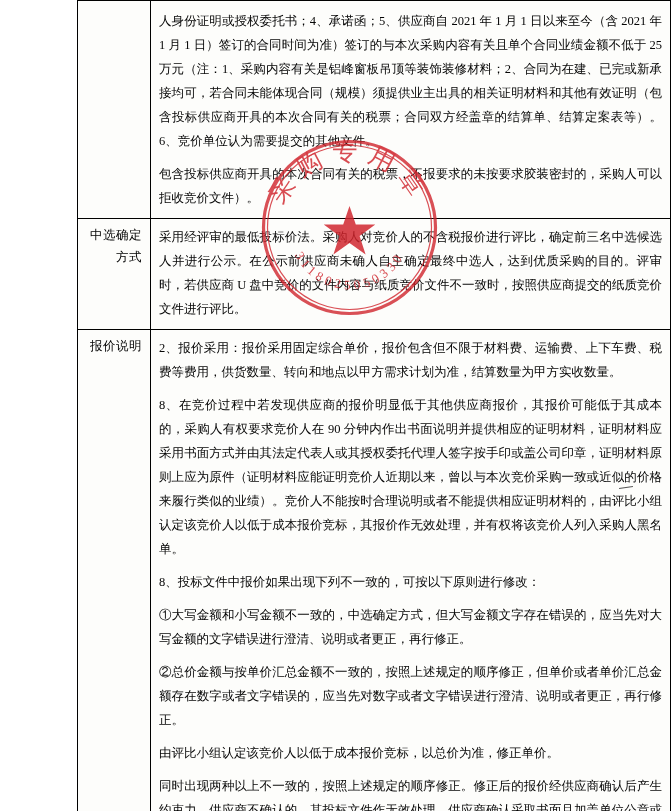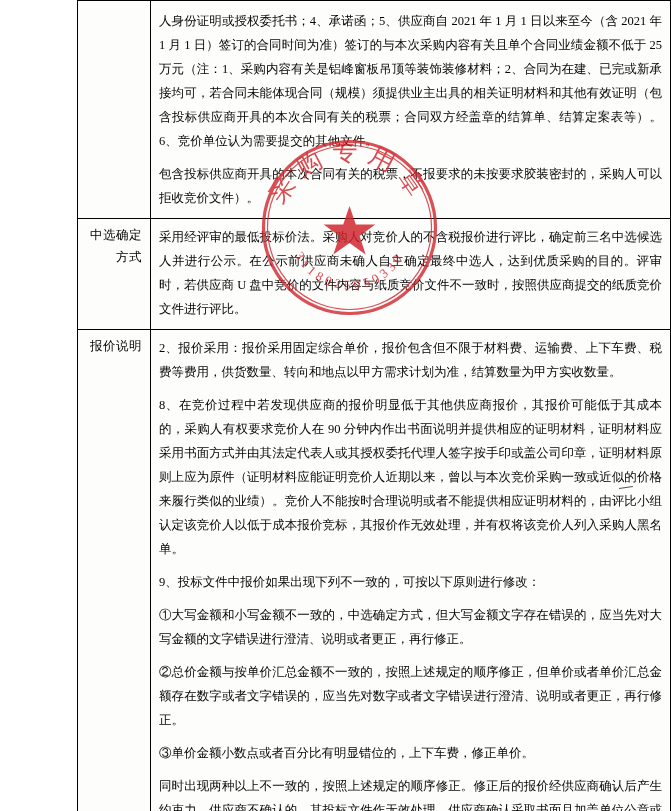--- a/index.html
+++ b/index.html
@@ -123,24 +123,24 @@
       <td class="label-cell">中选确定方式</td>
       <td class="body-cell cell-mid">
         <p class="tight">采用经评审的最低投标价法。采购人对竞价人的不含税报价进行评比，确定前三名中选候选人并进行公示。在公示前供应商未确人自主确定最终中选人，达到优质采购的目的。评审时，若供应商 U 盘中竞价的文件内容与纸质竞价文件不一致时，按照供应商提交的纸质竞价文件进行评比。</p>
       </td>
     </tr>
     <tr>
       <td class="label-cell">报价说明</td>
       <td class="body-cell">
         <p>2、报价采用：报价采用固定综合单价，报价包含但不限于材料费、运输费、上下车费、税费等费用，供货数量、转向和地点以甲方需求计划为准，结算数量为甲方实收数量。</p>
         <p>8、在竞价过程中若发现供应商的报价明显低于其他供应商报价，其报价可能低于其成本的，采购人有权要求竞价人在 90 分钟内作出书面说明并提供相应的证明材料，证明材料应采用书面方式并由其法定代表人或其授权委托代理人签字按手印或盖公司印章，证明材料原则上应为原件（证明材料应能证明竞价人近期以来，曾以与本次竞价采购一致或近似的价格来履行类似的业绩）。竞价人不能按时合理说明或者不能提供相应证明材料的，由评比小组认定该竞价人以低于成本报价竞标，其报价作无效处理，并有权将该竞价人列入采购人黑名单。</p>
-        <p>9、投标文件中报价如果出现下列不一致的，可按以下原则进行修改：</p>
+        <p>8、投标文件中报价如果出现下列不一致的，可按以下原则进行修改：</p>
         <p>①大写金额和小写金额不一致的，中选确定方式，但大写金额文字存在错误的，应当先对大写金额的文字错误进行澄清、说明或者更正，再行修正。</p>
         <p>②总价金额与按单价汇总金额不一致的，按照上述规定的顺序修正，但单价或者单价汇总金额存在数字或者文字错误的，应当先对数字或者文字错误进行澄清、说明或者更正，再行修正。</p>
-        <p>③单价金额小数点或者百分比有明显错位的，上下车费，修正单价。</p>
+        <p>由评比小组认定该竞价人以低于成本报价竞标，以总价为准，修正单价。</p>
         <p>同时出现两种以上不一致的，按照上述规定的顺序修正。修正后的报价经供应商确认后产生约束力，供应商不确认的，其投标文件作无效处理。供应商确认采取书面且加盖单位公章或者供应商授权代表签字的方式。</p>
 
       </td>
     </tr>
   </tbody>
     </table>
 
   <div class="stray-mark"></div>
 
   <div class="seal">

